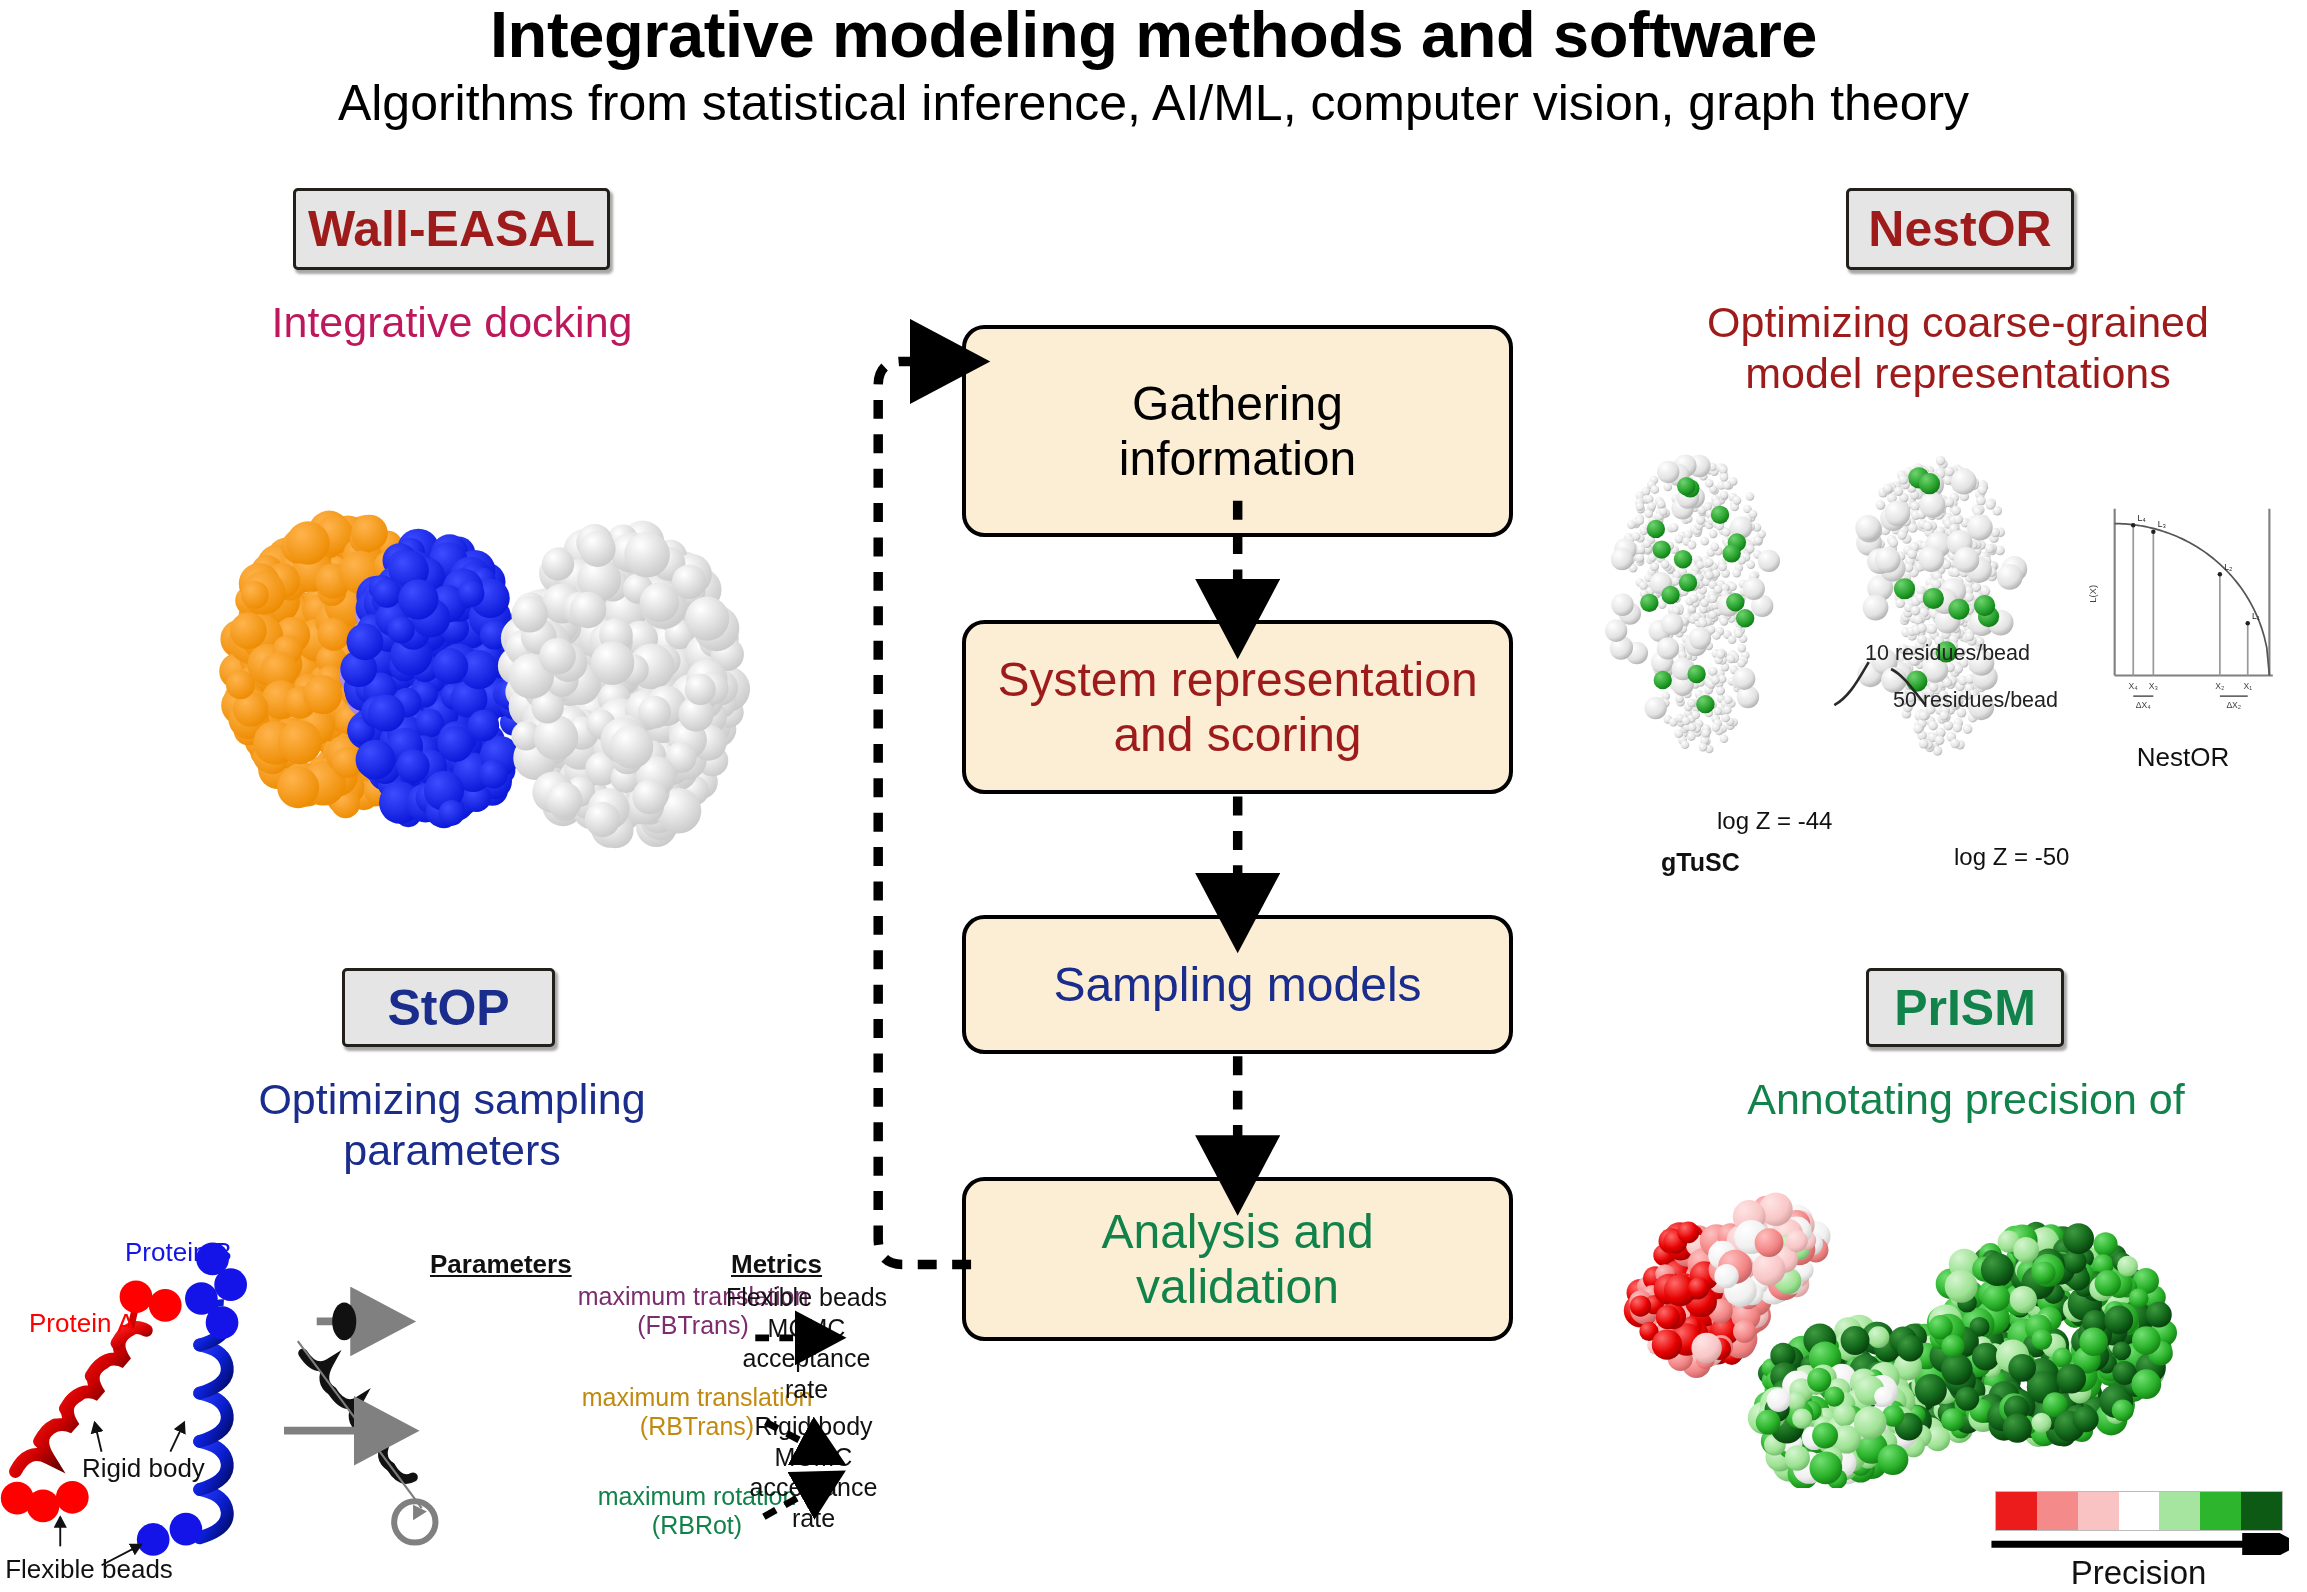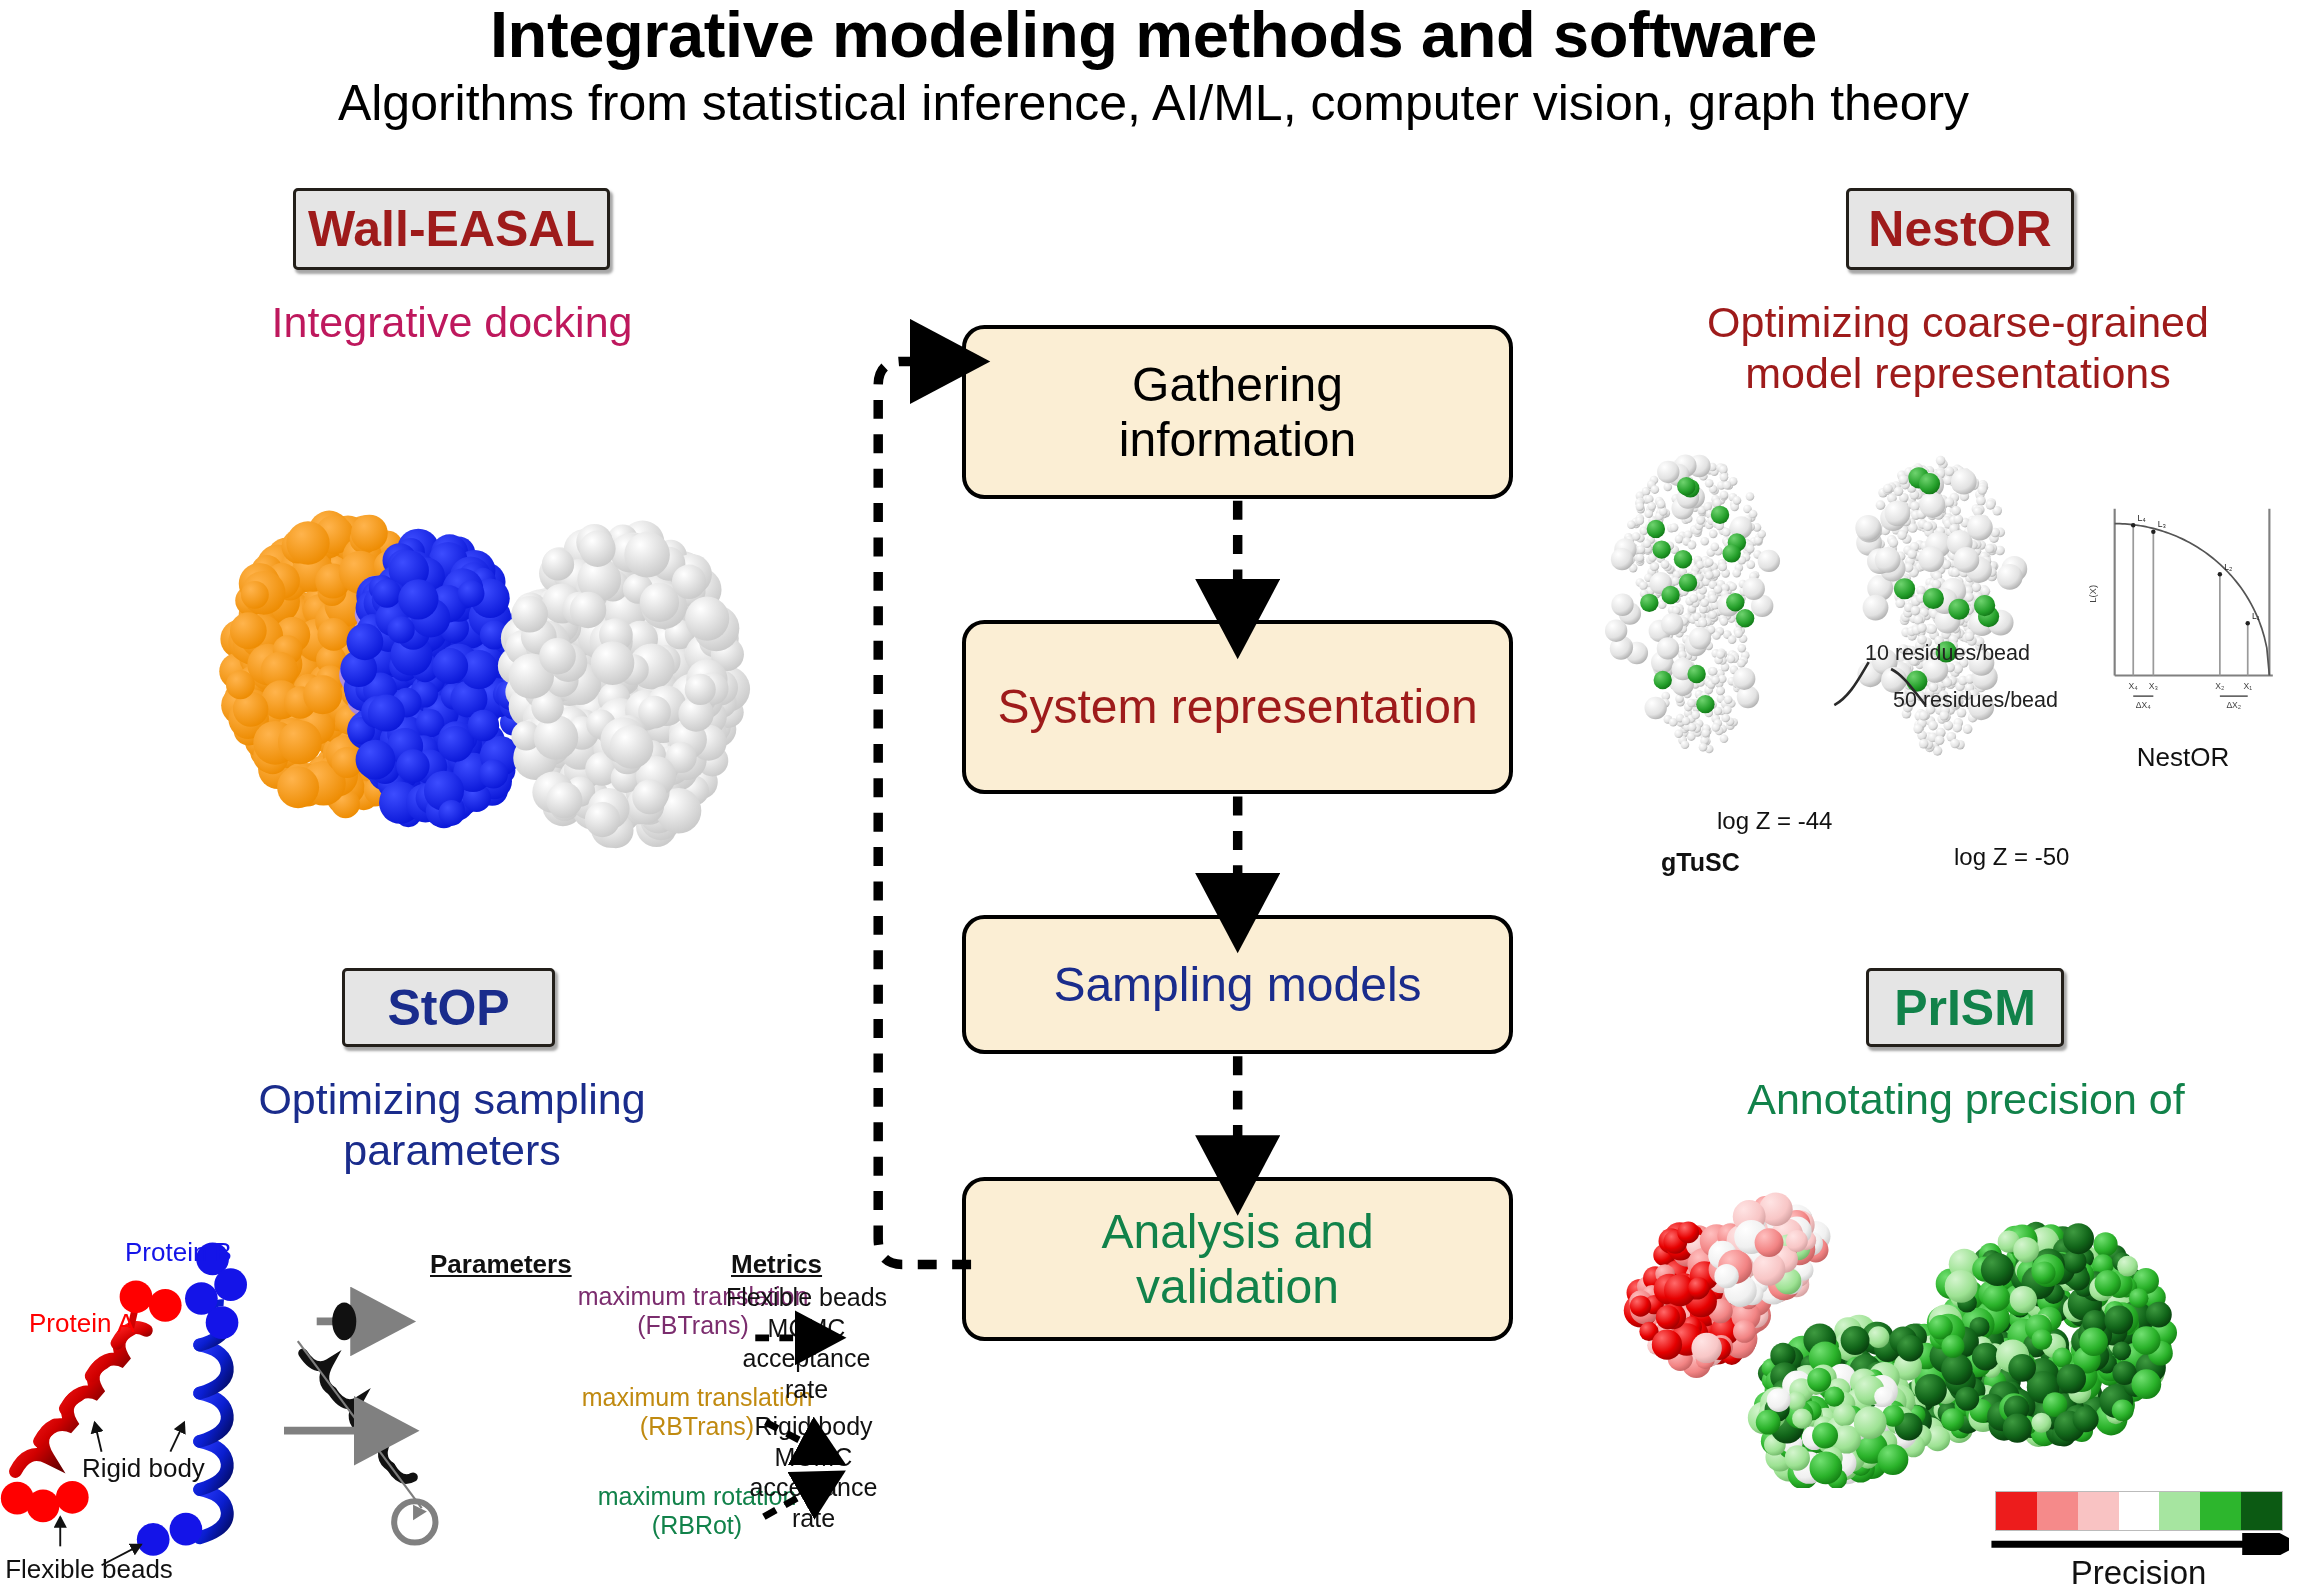--- a/index.html
+++ b/index.html
@@ -2322,30 +2322,31 @@
       <text x="192.8" y="226" font-size="10" fill="#444" text-anchor="middle" font-family="&quot;Liberation Sans&quot;, sans-serif">X₁</text>
       <line x1="59.599999999999994" y1="234" x2="83" y2="234" stroke="#666" stroke-width="2"></line>
       <text x="71.3" y="248" font-size="10" fill="#444" text-anchor="middle" font-family="&quot;Liberation Sans&quot;, sans-serif">ΔX₄</text>
       <line x1="160.4" y1="234" x2="192.8" y2="234" stroke="#666" stroke-width="2"></line>
       <text x="176.60000000000002" y="248" font-size="10" fill="#444" text-anchor="middle" font-family="&quot;Liberation Sans&quot;, sans-serif">ΔX₂</text>
       <text x="16" y="115" font-size="11" fill="#444" text-anchor="middle" transform="rotate(-90 16 115)" font-family="&quot;Liberation Sans&quot;, sans-serif">L(X)</text>
     </svg>
 </div>
 <div class="abs" style="left:2082px; top:742px; width:202px; text-align:center; font-size:26px; color:#111;">NestOR</div>
 
-<div class="abs flow-box" style="top:325px; height:174px;">
+<div class="abs flow-box" style="top:325px; height:212px;">
   <div>
     <div>Gathering</div>
     <div>information</div>
   </div>
 </div>
 
 <div class="abs flow-box" style="top:620px; height:174px; color:#9E1B1B;">
   <div>
     <div>System representation</div>
+    <div>and scoring</div>
   </div>
 </div>
 
 <div class="abs flow-box" style="top:915px; height:139px; color:#1A2C8C;">
   <div>
     <div>Sampling models</div>
   </div>
 </div>
 
 <div class="abs flow-box" style="top:1177px; height:164px; color:#11824A;">

